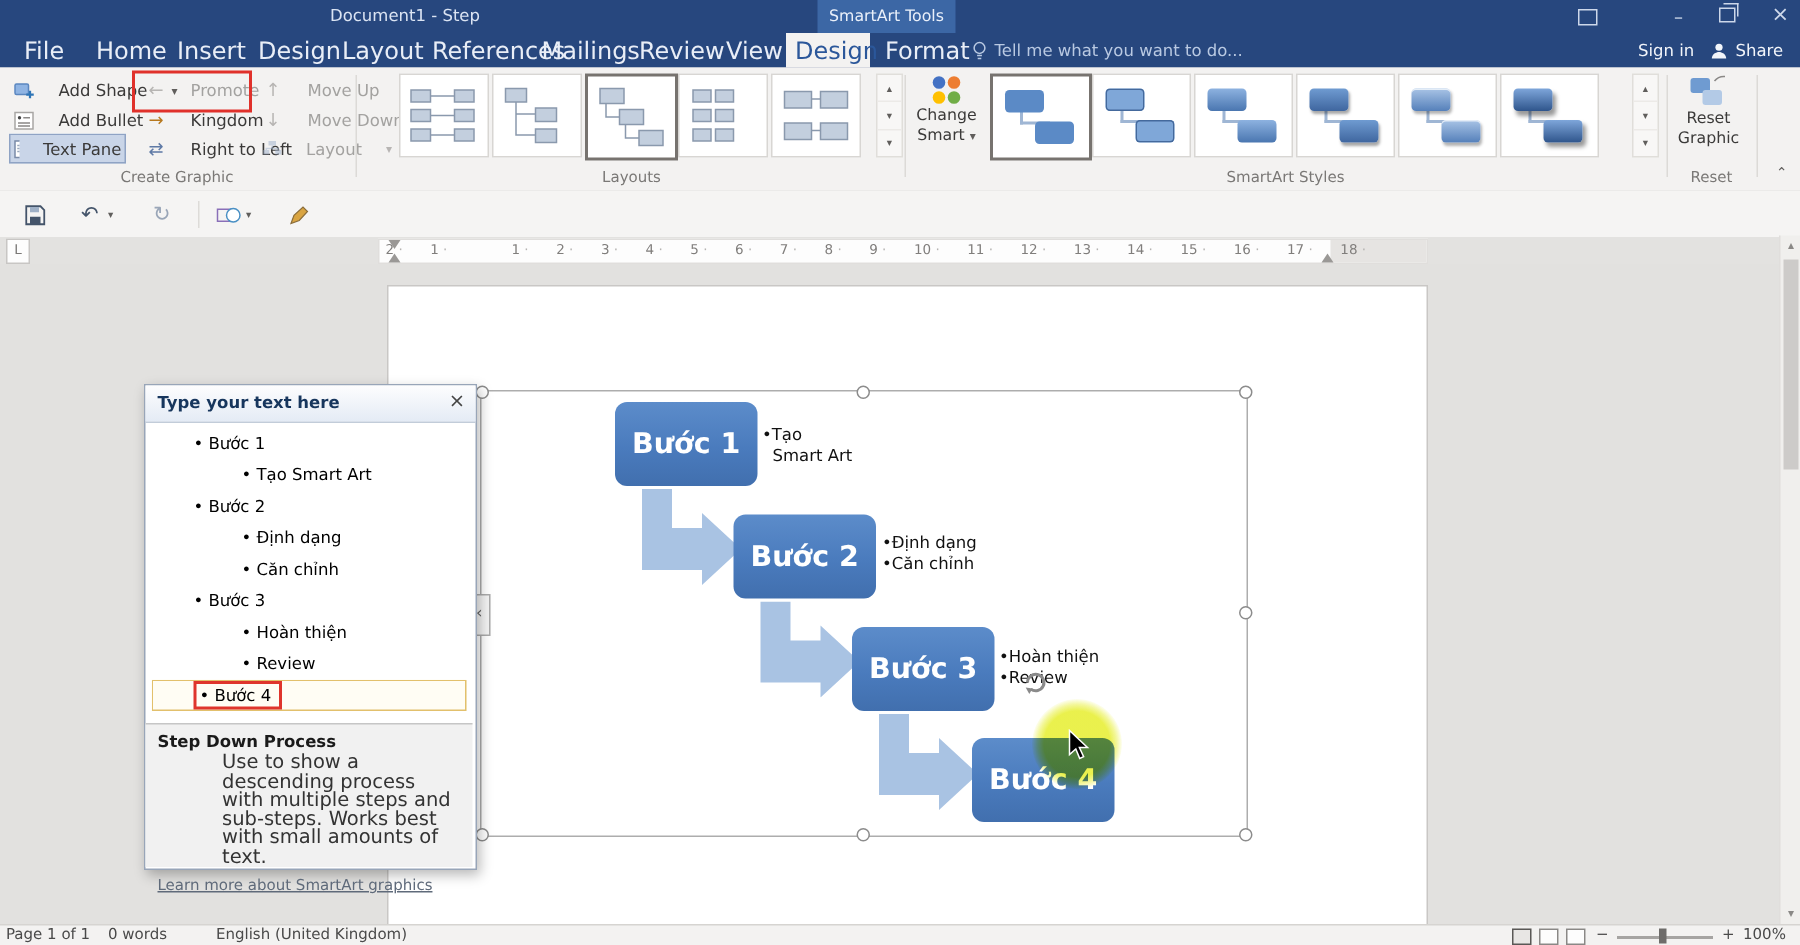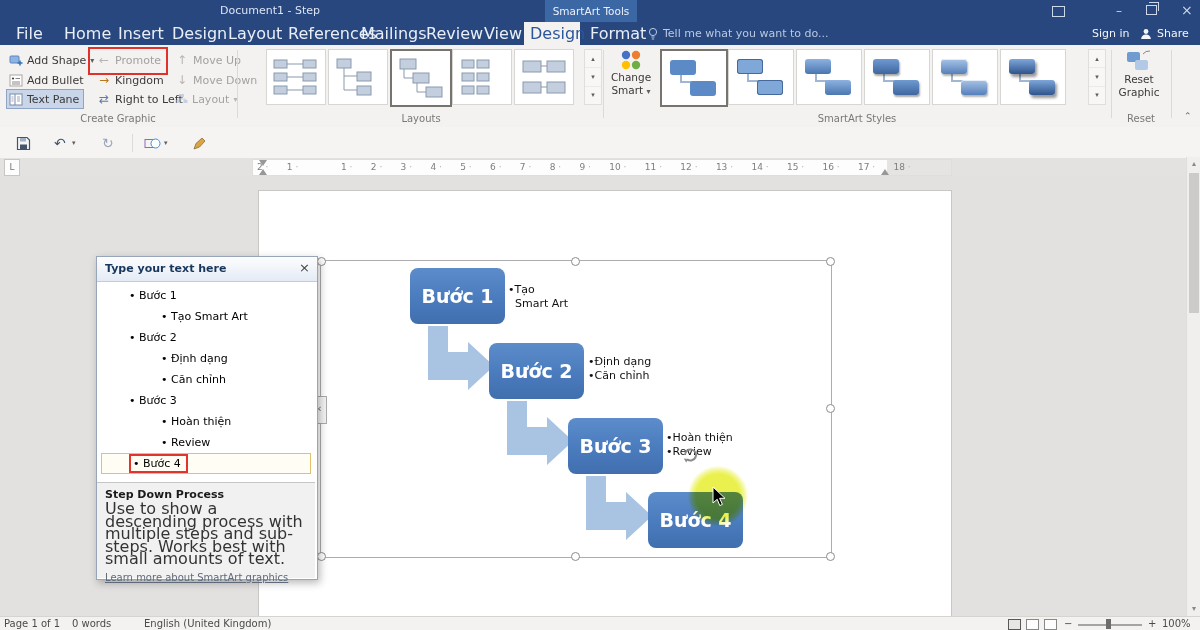--- a/index.html
+++ b/index.html
@@ -20,21 +20,21 @@
   .tabrow{position:absolute;left:0;top:22px;width:1200px;height:23px;background:#27477e;}
   .tab{position:absolute;top:0;height:23px;line-height:23px;font-size:16px;color:#e9eef7;padding:0 6px;cursor:default;}
   .tab.activectx{background:#f3f2f1;color:#2b579a;}
   .tellme{position:absolute;top:0;height:23px;line-height:23px;font-size:11px;color:#b9c9e2;display:flex;align-items:center;gap:5px;}
   .signin,.share{position:absolute;top:0;height:23px;line-height:23px;font-size:11px;color:#f2f5fa;display:flex;align-items:center;gap:5px;}
 
   
   .ribbon{position:absolute;left:0;top:45px;width:1200px;height:82px;background:#f3f2f1;border-bottom:1px solid #d0cecb;}
   .gsep{position:absolute;top:5px;height:68px;width:1px;background:#dcdad7;}
   .glabel{position:absolute;top:68px;font-size:10px;color:#7a7876;text-align:center;}
-  .rbtn{position:absolute;display:flex;align-items:center;gap:4px;font-size:11px;color:#3b3a39;height:20px;padding:0 3px;cursor:default;white-space:nowrap;}
+  .rbtn{position:absolute;display:flex;align-items:center;gap:16px;font-size:11px;color:#3b3a39;height:20px;padding:0 3px;cursor:default;white-space:nowrap;}
   .rbtn.disabled{color:#a3a2a0;}
   .rbtn.active{background:#c9d5e8;box-shadow:inset 0 0 0 1px #8fa3c4;}
   .gi{font-size:12px;width:14px;text-align:center;color:#5f7aa6;}
   .rbtn.disabled .gi{color:#b7b5b3;}
   .gi.warm{color:#b7791f;}
   .caret{font-size:8px;color:#605e5c;}
   .rbtn.disabled .caret{color:#b7b5b3;}
   .promote-annotation{position:absolute;left:88px;top:2px;width:76px;height:24px;border:2px solid #e0312b;pointer-events:none;}
 
   .lthumb{position:absolute;top:4px;width:58px;height:54px;background:#fff;border:1px solid #d8d6d3;display:flex;align-items:center;justify-content:center;}
@@ -98,21 +98,21 @@
   .tp-list{position:absolute;left:4px;top:28px;width:210px;}
   .tp-row{height:21px;line-height:21px;font-size:11px;color:#000;}
   .tp-row.lvl1{padding-left:28px;}
   .tp-row.lvl2{padding-left:60px;}
   .tp-text::before{content:"•  ";}
   .tp-row.current{box-shadow:inset 0 0 0 1px #e2c06c;background:#fffdf4;}
   .tp-row.current .tp-text{display:inline-block;border:2px solid #df352c;padding:0 5px 0 2px;line-height:15px;}
   .tp-info{position:absolute;left:0;top:225px;width:218px;height:96px;background:#f1f1f1;border-top:1px solid #c6c6c6;
            padding:5px 8px;box-sizing:border-box;}
   .tp-info-title{font-size:11px;font-weight:bold;color:#1a1a1a;margin-bottom:2px;}
-  .tp-info-text{font-size:16px;color:#333;line-height:12.5px;}
+  .tp-info-text{font-size:13px;color:#333;line-height:12.5px;margin-left:43px;}
   .tp-info-link{display:inline-block;margin-top:3px;font-size:10px;color:#5f6a7a;text-decoration:underline;cursor:pointer;}
 
   
   .sa-frame{position:absolute;left:320px;top:260px;width:510px;height:296px;border:1px solid #adadad;background:transparent;}
   .handle{position:absolute;width:7px;height:7px;border:1px solid #8c8c8c;border-radius:50%;background:#fff;z-index:4;}
   .sa-toggle{position:absolute;left:312px;top:396px;width:13px;height:26px;background:#f3f3f3;border:1px solid #ababab;
              font-size:11px;color:#666;text-align:center;line-height:24px;z-index:4;cursor:pointer;}
   .sa-arrow{position:absolute;z-index:1;}
   .sa-box{position:absolute;width:95px;height:56px;border-radius:8px;z-index:2;
           background:linear-gradient(180deg,#5c8cca 0%,#4a7bbd 55%,#416fae 100%);

